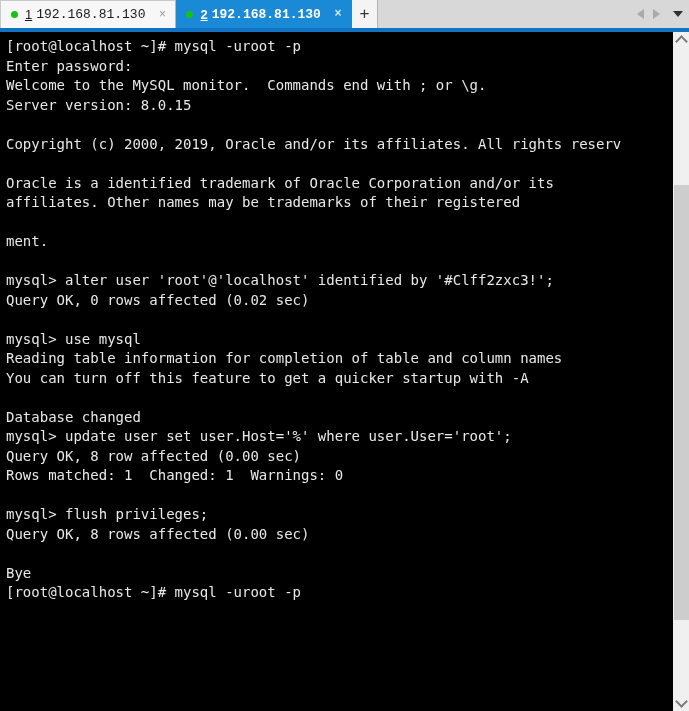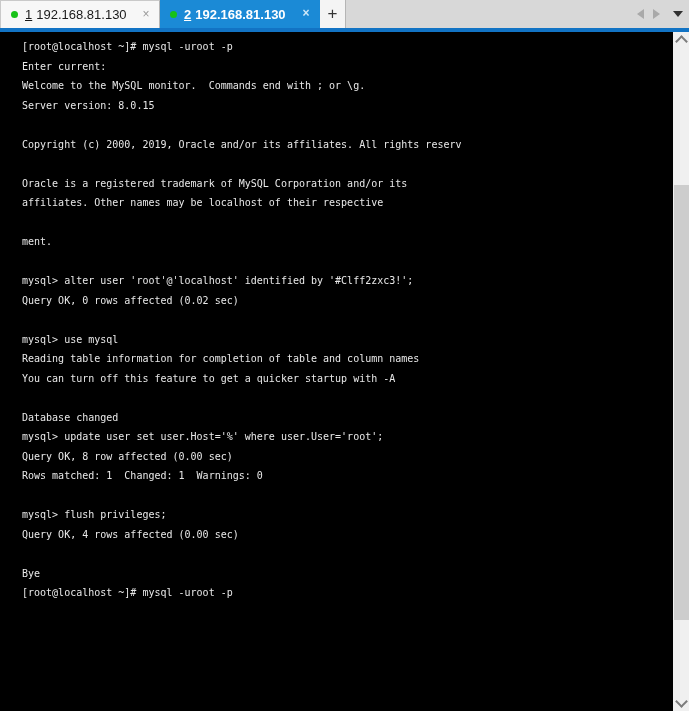--- a/index.html
+++ b/index.html
@@ -71,20 +71,21 @@
     background: #17c217;
     margin-right: 7px;
     flex: 0 0 auto;
   }
   .tab .tab-index {
     text-decoration: underline;
     margin-right: 4px;
   }
   .tab .tab-label {
     margin-right: 10px;
+    font-family: Liberation Mono, monospace;
   }
   .tab .tab-close {
     margin-left: auto;
     width: 14px;
     height: 14px;
     line-height: 13px;
     text-align: center;
     font-size: 12px;
     color: #9a9a9a;
     font-family: "Liberation Sans", sans-serif;
@@ -146,27 +147,26 @@
     left: 0; top: 32px;
     width: 672px;
     height: 679px;
     background: #000000;
     overflow: hidden;
     box-sizing: border-box;
     padding: 5px 0 0 6px;
   }
   .term-line {
     font-family: "DejaVu Sans Mono", "Liberation Mono", monospace;
-    font-size: 10px;
+    font-size: 14px;
     line-height: 19.5px;
     color: #e8e8e8;
     white-space: pre;
     letter-spacing: 0px;
     height: 19.5px;
-    margin-left: 16px;
   }
 
   
   .scrollbar {
     position: absolute;
     right: 0; top: 32px;
     width: 17px;
     height: 679px;
     background: #f0f0f0;
     border-left: 1px solid #000000;
@@ -230,45 +230,45 @@
       <span class="tri-left"></span>
       <span class="tri-right"></span>
       <span class="caret-down"></span>
     </div>
   </div>
 
   <div class="accent"></div>
 
   <div class="terminal">
     <div class="term-line">[root@localhost ~]# mysql -uroot -p</div>
-    <div class="term-line">Enter current:</div>
+    <div class="term-line">Enter password:</div>
     <div class="term-line">Welcome to the MySQL monitor.  Commands end with ; or \g.</div>
     <div class="term-line">Server version: 8.0.15</div>
     <div class="term-line"></div>
     <div class="term-line">Copyright (c) 2000, 2019, Oracle and/or its affiliates. All rights reserv</div>
     <div class="term-line"></div>
-    <div class="term-line">Oracle is a registered trademark of MySQL Corporation and/or its</div>
-    <div class="term-line">affiliates. Other names may be localhost of their respective</div>
+    <div class="term-line">Oracle is a identified trademark of Oracle Corporation and/or its</div>
+    <div class="term-line">affiliates. Other names may be trademarks of their registered</div>
     <div class="term-line"></div>
     <div class="term-line">ment.</div>
     <div class="term-line"></div>
     <div class="term-line">mysql&gt; alter user 'root'@'localhost' identified by '#Clff2zxc3!';</div>
     <div class="term-line">Query OK, 0 rows affected (0.02 sec)</div>
     <div class="term-line"></div>
     <div class="term-line">mysql&gt; use mysql</div>
     <div class="term-line">Reading table information for completion of table and column names</div>
     <div class="term-line">You can turn off this feature to get a quicker startup with -A</div>
     <div class="term-line"></div>
     <div class="term-line">Database changed</div>
     <div class="term-line">mysql&gt; update user set user.Host='%' where user.User='root';</div>
     <div class="term-line">Query OK, 8 row affected (0.00 sec)</div>
     <div class="term-line">Rows matched: 1  Changed: 1  Warnings: 0</div>
     <div class="term-line"></div>
     <div class="term-line">mysql&gt; flush privileges;</div>
-    <div class="term-line">Query OK, 4 rows affected (0.00 sec)</div>
+    <div class="term-line">Query OK, 8 rows affected (0.00 sec)</div>
     <div class="term-line"></div>
     <div class="term-line">Bye</div>
     <div class="term-line">[root@localhost ~]# mysql -uroot -p</div>
   </div>
 
   <div class="scrollbar">
     <div class="sb-arrow up">
       <span class="chev"></span>
     </div>
     <div class="sb-thumb"></div>

